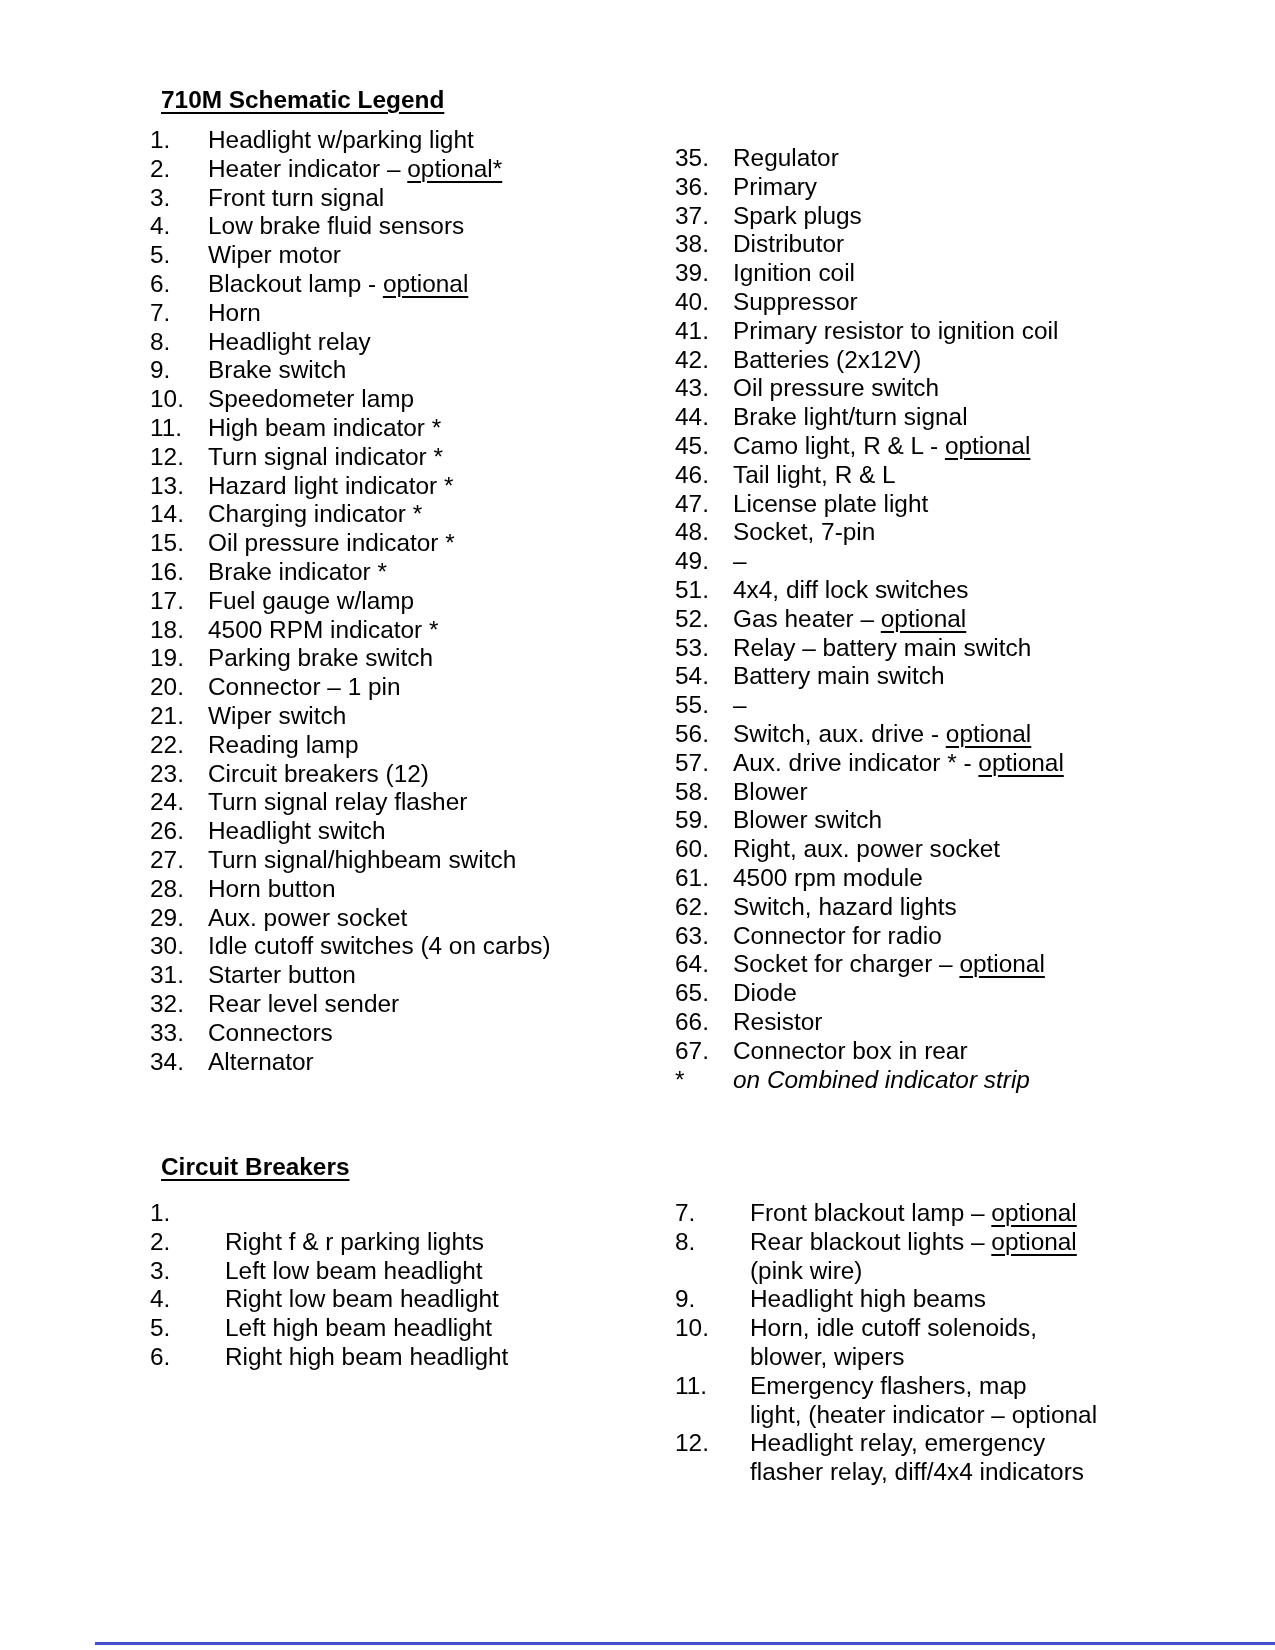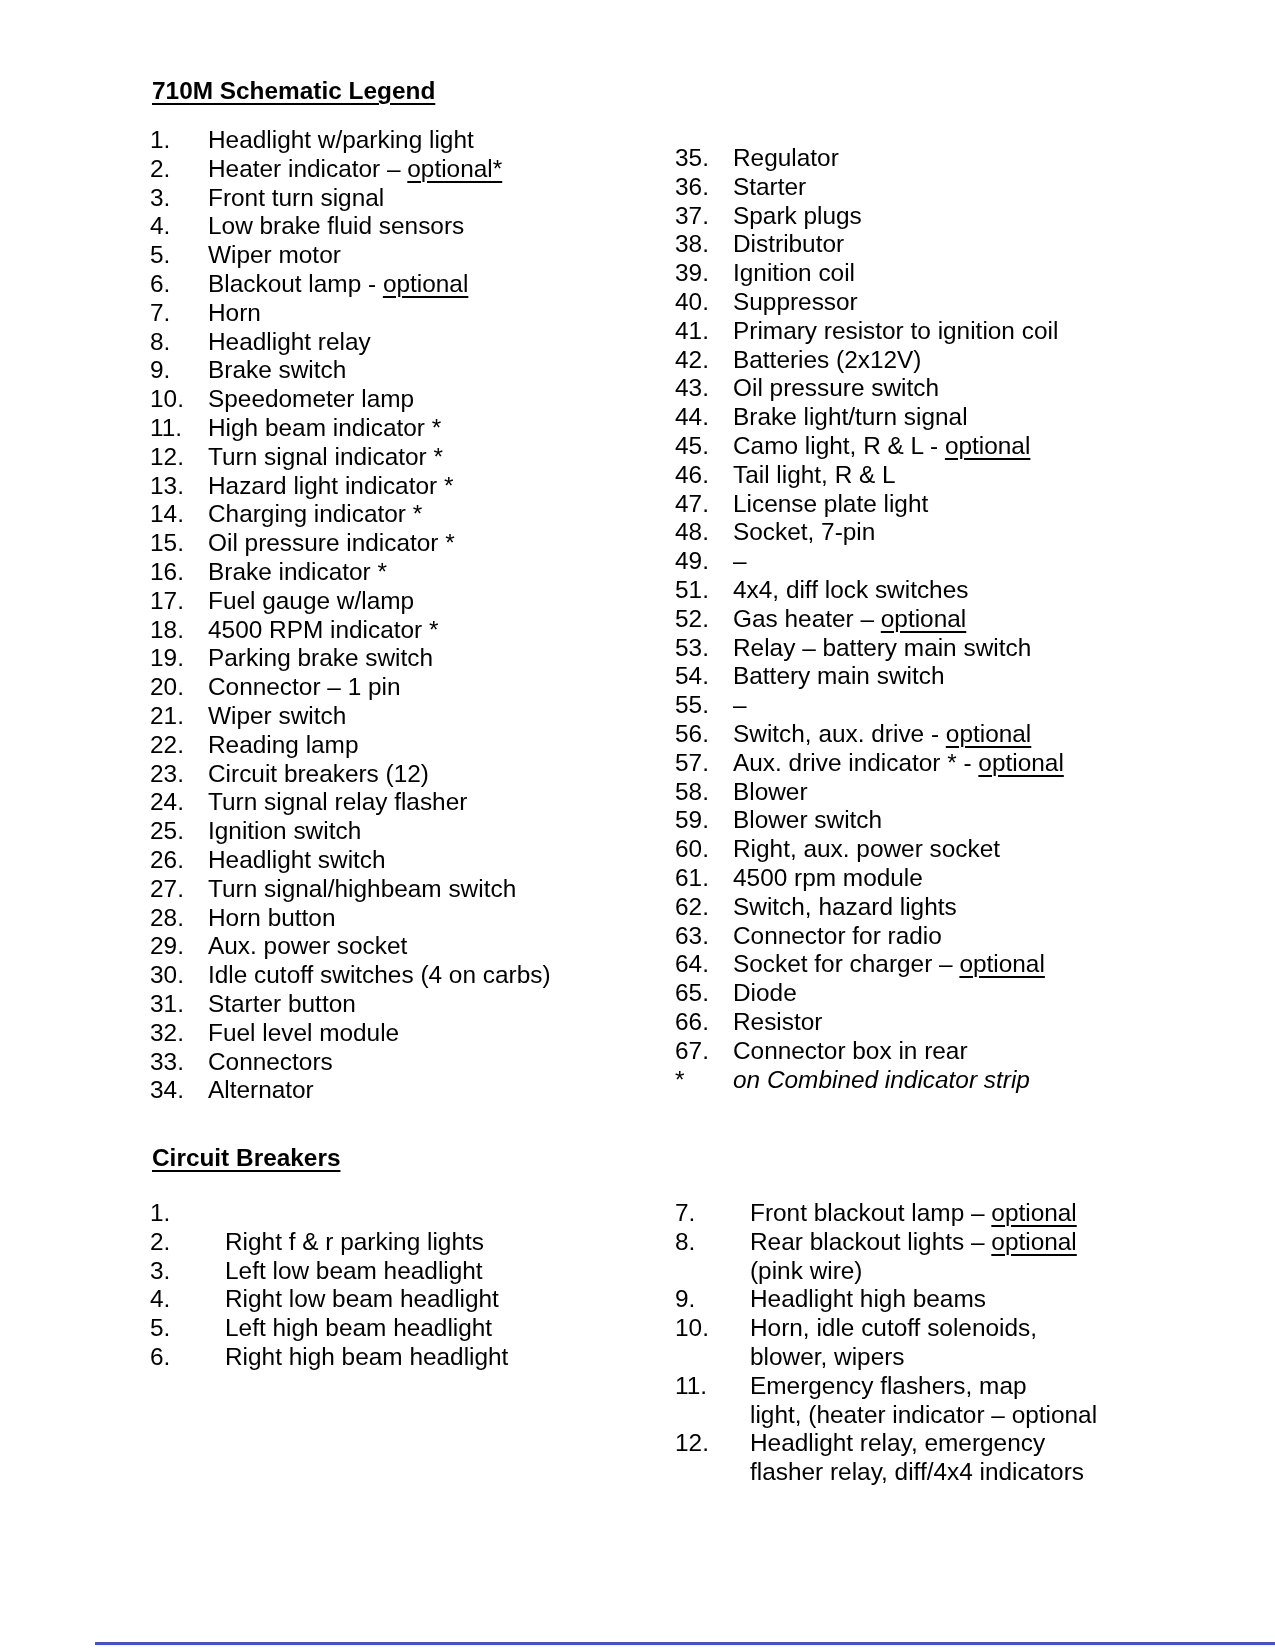--- a/index.html
+++ b/index.html
@@ -8,21 +8,21 @@
     position: relative;
     width: 1275px;
     height: 1650px;
     background: #ffffff;
     font-family: "Liberation Sans", "DejaVu Sans", sans-serif;
     color: #000000;
     overflow: hidden;
   }
   .heading {
     position: absolute;
-    margin: 7px;
+    margin: 16px;
     font-size: 24.4px;
     line-height: 28.8px;
     font-weight: bold;
     white-space: nowrap;
   }
   .heading .hd {
     text-decoration: underline;
     text-decoration-thickness: 2px;
     text-underline-offset: 4px;
   }
@@ -150,24 +150,20 @@
       </div>
       <div class="item">
         <span class="num">23.</span>
         <span class="txt"><span>Circuit breakers (12)</span></span>
       </div>
       <div class="item">
         <span class="num">24.</span>
         <span class="txt"><span>Turn signal relay flasher</span></span>
       </div>
       <div class="item">
-        <span class="num">25.</span>
-        <span class="txt"><span>Ignition switch</span></span>
-      </div>
-      <div class="item">
         <span class="num">26.</span>
         <span class="txt"><span>Headlight switch</span></span>
       </div>
       <div class="item">
         <span class="num">27.</span>
         <span class="txt"><span>Turn signal/highbeam switch</span></span>
       </div>
       <div class="item">
         <span class="num">28.</span>
         <span class="txt"><span>Horn button</span></span>
@@ -179,40 +175,40 @@
       <div class="item">
         <span class="num">30.</span>
         <span class="txt"><span>Idle cutoff switches (4 on carbs)</span></span>
       </div>
       <div class="item">
         <span class="num">31.</span>
         <span class="txt"><span>Starter button</span></span>
       </div>
       <div class="item">
         <span class="num">32.</span>
-        <span class="txt"><span>Fuel level module</span></span>
+        <span class="txt"><span>Rear level sender</span></span>
       </div>
       <div class="item">
         <span class="num">33.</span>
         <span class="txt"><span>Connectors</span></span>
       </div>
       <div class="item">
         <span class="num">34.</span>
         <span class="txt"><span>Alternator</span></span>
       </div>
     </div>
 
   <div class="list legend-list" style="left:675px; top:144px;">
       <div class="item">
         <span class="num">35.</span>
         <span class="txt"><span>Regulator</span></span>
       </div>
       <div class="item">
         <span class="num">36.</span>
-        <span class="txt"><span>Starter</span></span>
+        <span class="txt"><span>Primary</span></span>
       </div>
       <div class="item">
         <span class="num">37.</span>
         <span class="txt"><span>Spark plugs</span></span>
       </div>
       <div class="item">
         <span class="num">38.</span>
         <span class="txt"><span>Distributor</span></span>
       </div>
       <div class="item">

